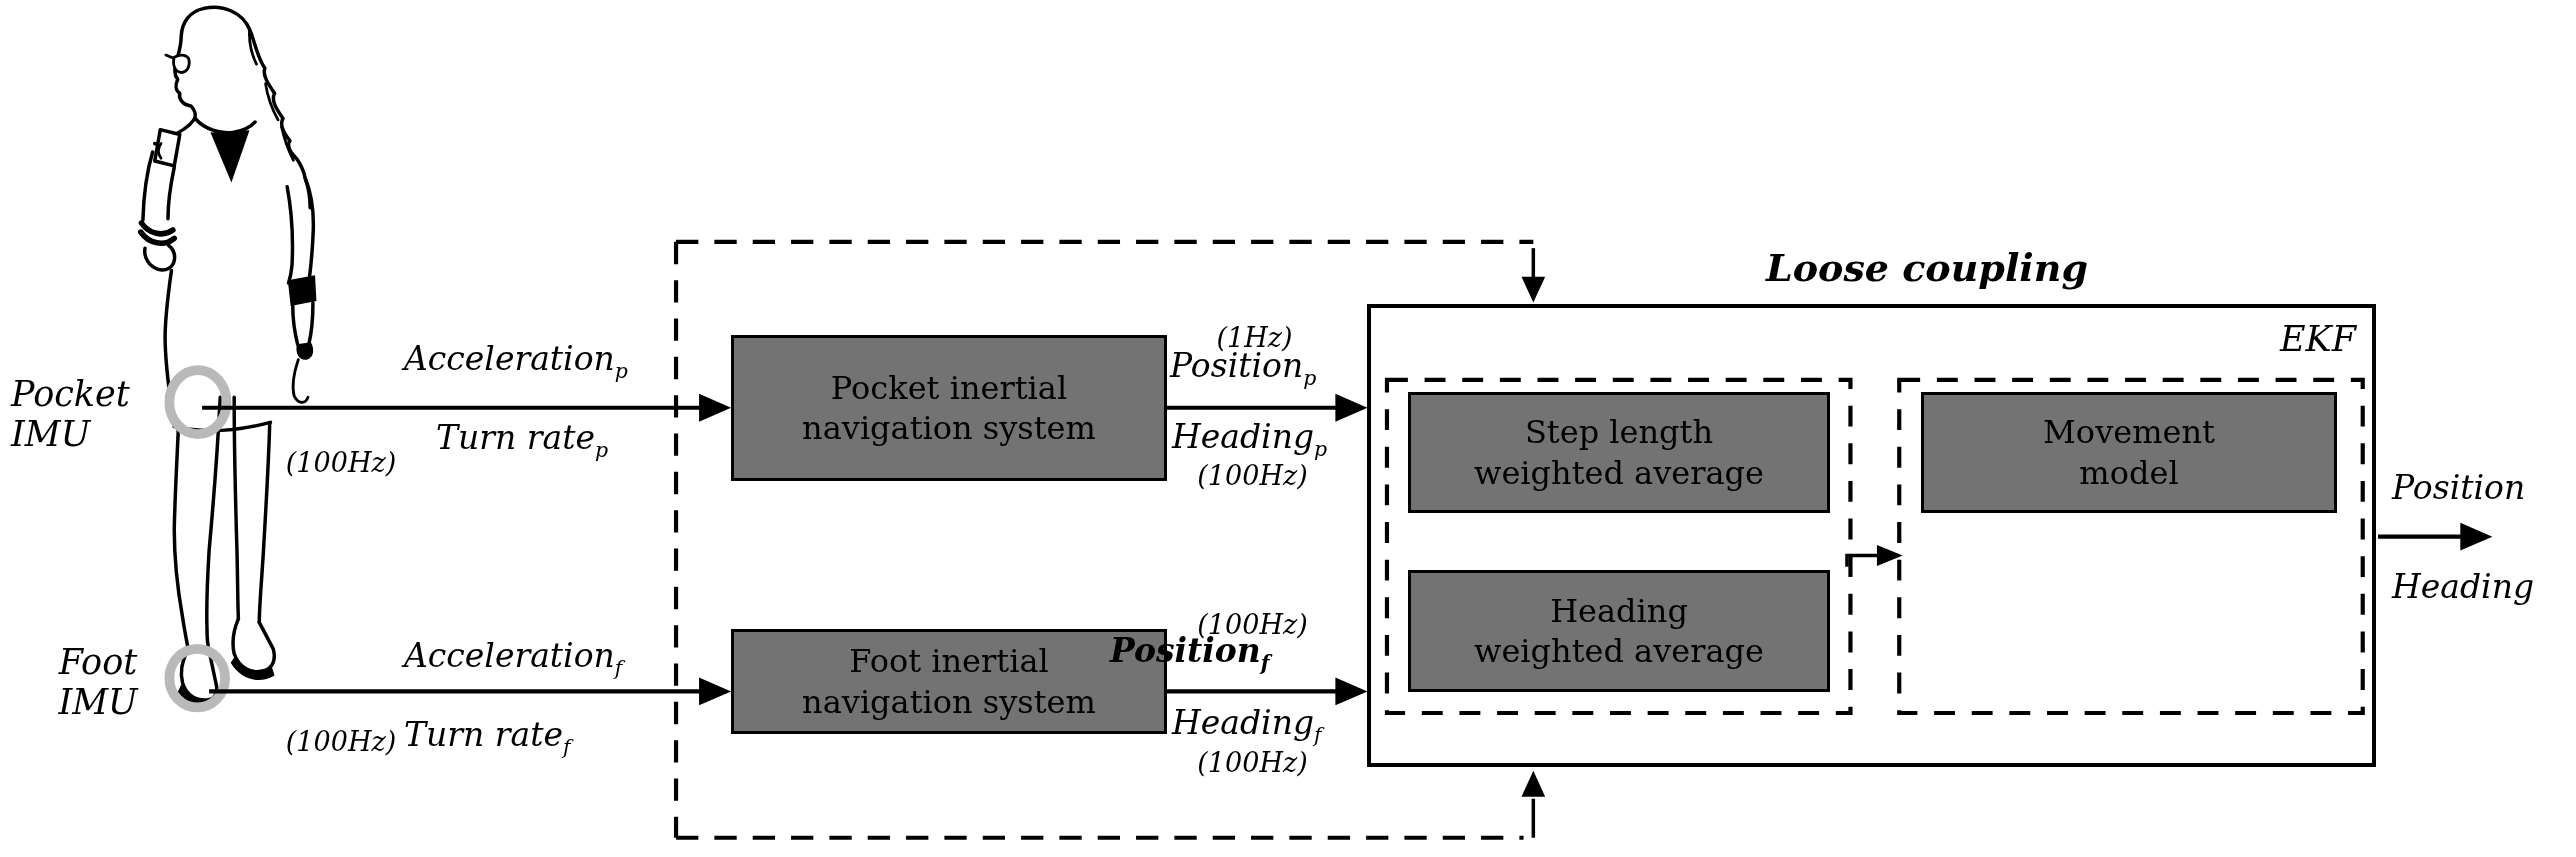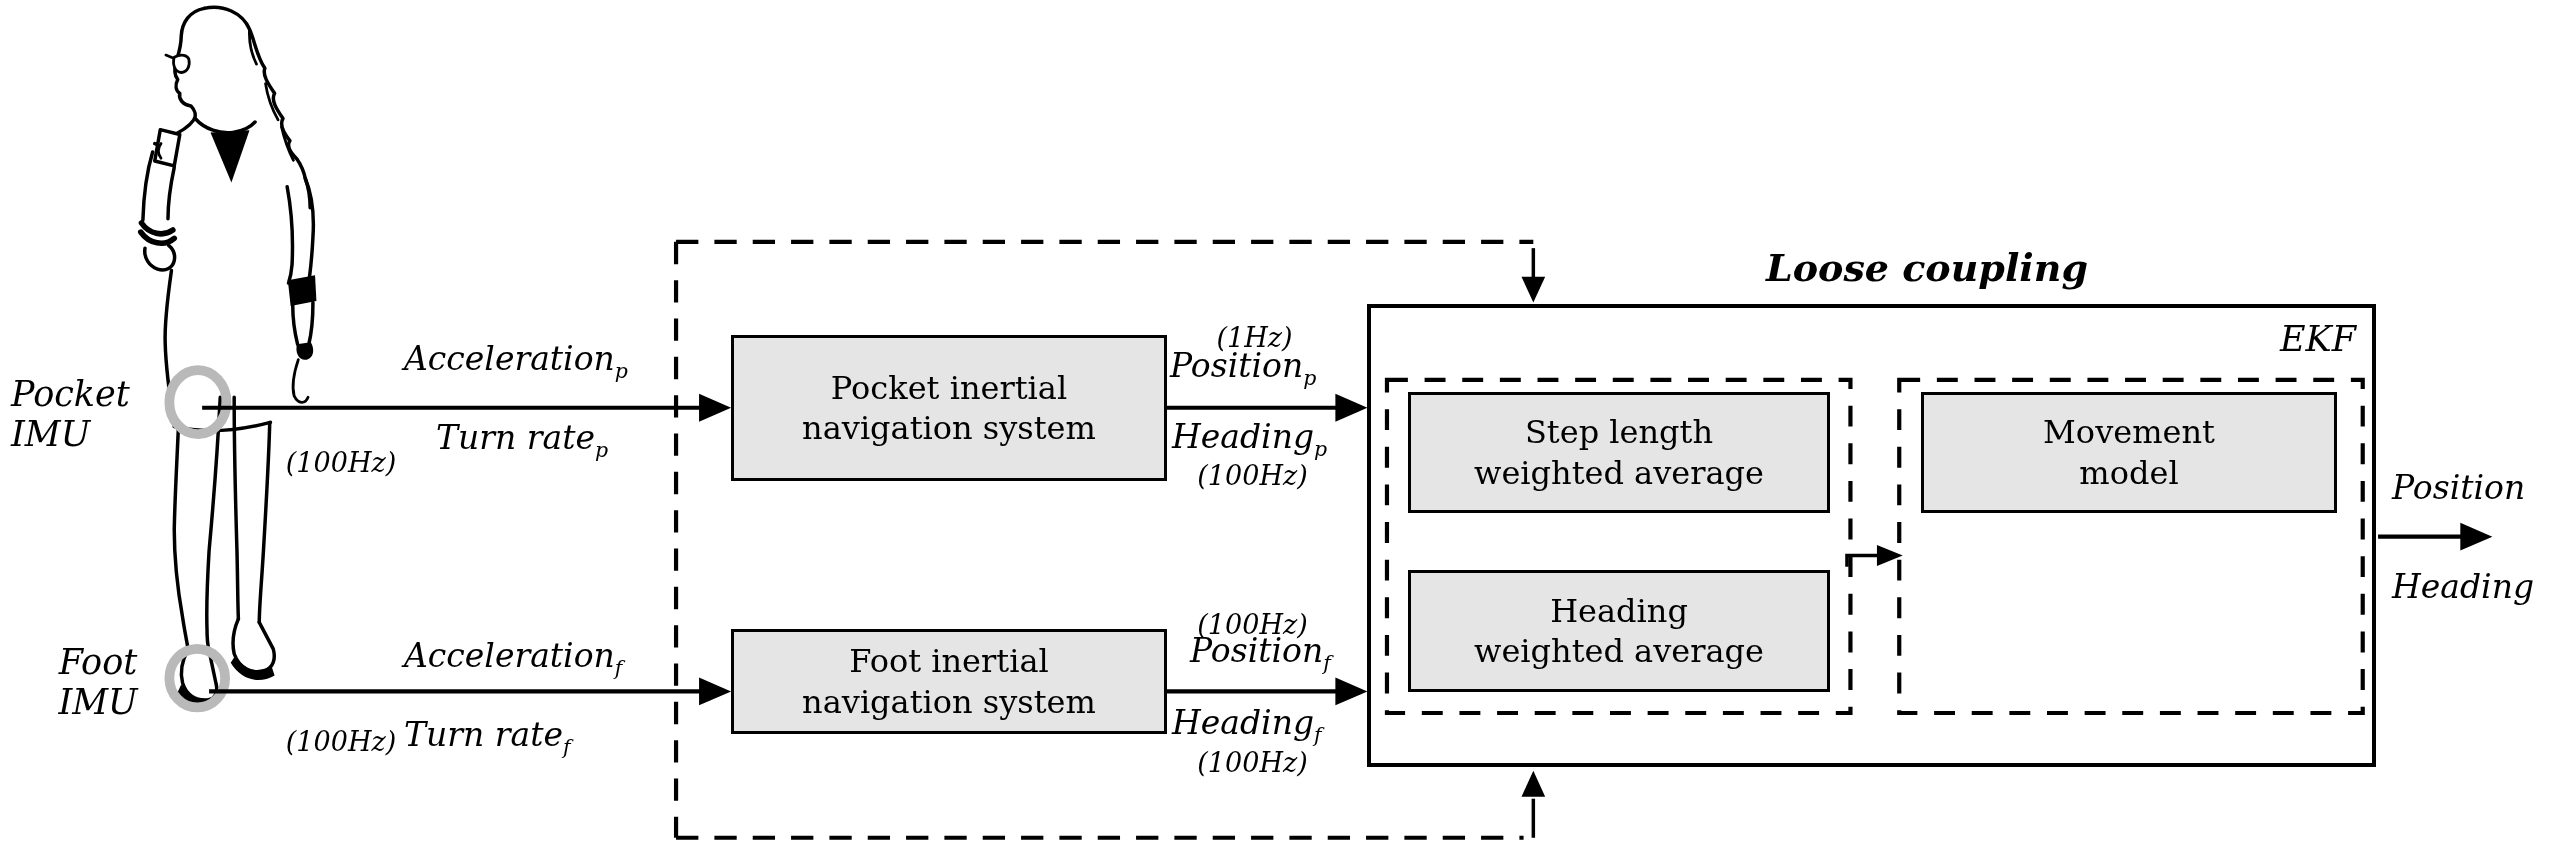--- a/index.html
+++ b/index.html
@@ -1,19 +1,19 @@
 <!DOCTYPE html>
 <html style="font-size:11px"><head>
 <meta charset="utf-8">
 <style>
   html,body{margin:0;padding:0;background:#ffffff;}
   #stage{position:relative;width:2576px;height:858px;background:#fff;overflow:hidden;
          font-family:"DejaVu Serif","Liberation Serif",serif;color:#000;}
   #gfx{position:absolute;left:0;top:0;width:2576px;height:858px;}
-  .box{position:absolute;box-sizing:border-box;border:3.5px solid #000;background:#e5e5e5;
+  .box{position:absolute;box-sizing:border-box;border:3.5px solid #000;background:#737373;
        display:flex;flex-direction:column;align-items:center;justify-content:center;
        font-size:32px;line-height:1.26;text-align:center;}
   .outerbox{position:absolute;box-sizing:border-box;border:4.2px solid #000;background:transparent;}
   .lbl{position:absolute;font-style:italic;font-size:33px;white-space:nowrap;}
   .lbl sub{font-size:62%;font-style:italic;}
   .rate{position:absolute;font-style:italic;font-size:27px;white-space:nowrap;text-align:center;}
   .imu{position:absolute;font-style:italic;font-size:35px;line-height:1.14;white-space:nowrap;}
   .title{position:absolute;font-style:italic;font-weight:bold;font-size:38px;white-space:nowrap;text-align:center;}
   .ekf{position:absolute;font-style:italic;font-size:35px;white-space:nowrap;text-align:right;}
 </style>
@@ -165,21 +165,21 @@
   <div class="rate" style="left:1185px;top:322px;width:139px;">(1Hz)</div>
   <div class="lbl" style="left:1170px;top:346px;">
     <span>Position</span><sub>p</sub>
   </div>
   <div class="lbl" style="left:1172px;top:417px;">
     <span>Heading</span><sub>p</sub>
   </div>
   <div class="rate" style="left:1183px;top:460px;width:139px;">(100Hz)</div>
 
   <div class="rate" style="left:1183px;top:609px;width:139px;">(100Hz)</div>
-  <div class="lbl" style="left:1190px;top:631px;">
+  <div class="lbl" style="left:1110px;top:631px;font-weight:bold;">
     <span>Position</span><sub>f</sub>
   </div>
   <div class="lbl" style="left:1172px;top:703px;">
     <span>Heading</span><sub>f</sub>
   </div>
   <div class="rate" style="left:1183px;top:747px;width:139px;">(100Hz)</div>
 
   <div class="title" style="left:1753px;top:245px;width:348px;">Loose coupling</div>
   <div class="outerbox" style="left:1367px;top:304px;width:1009px;height:463px;"></div>
   <div class="ekf" style="left:2244px;top:319px;width:112px;">EKF</div>

